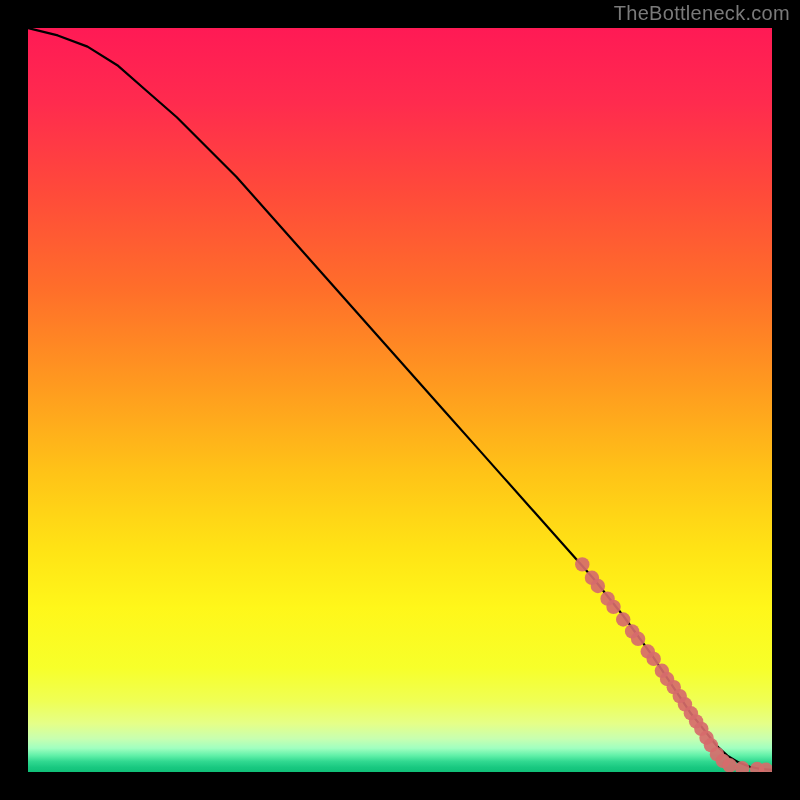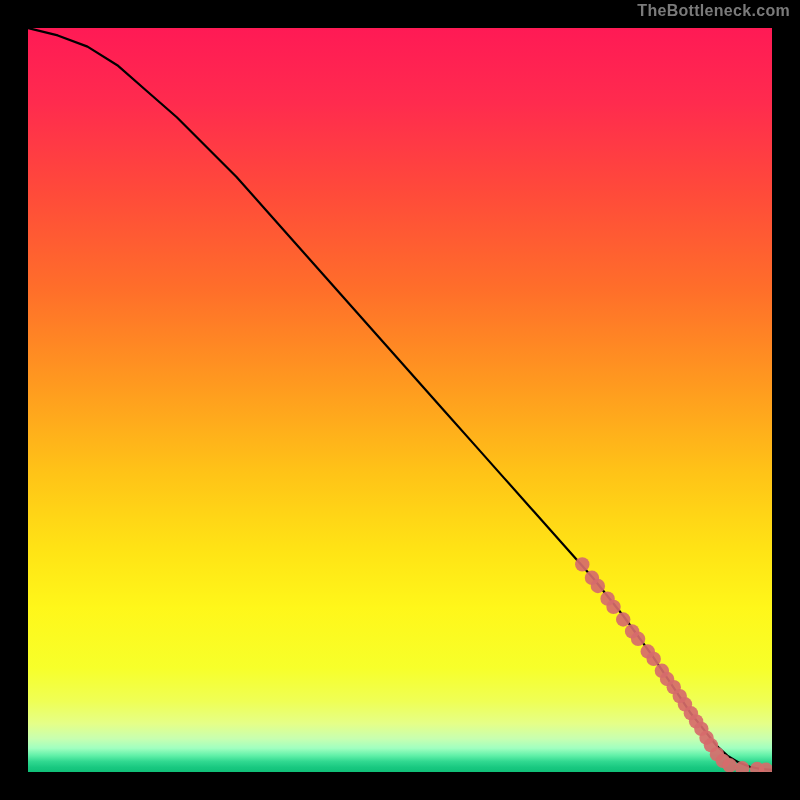--- a/index.html
+++ b/index.html
@@ -15,22 +15,22 @@
     width: 800px;
     height: 800px;
     background: #000;
     position: relative;
   }
   .watermark {
     position: absolute;
     top: 2px;
     right: 10px;
     color: #7a7a7a;
-    font-size: 16px;
-    font-weight: 700;
+    font-size: 20px;
+    font-weight: 400;
     letter-spacing: 0.3px;
     z-index: 10;
   }
   .plot-wrap {
     position: absolute;
     left: 28px;
     top: 28px;
     width: 744px;
     height: 744px;
     background: #000;

